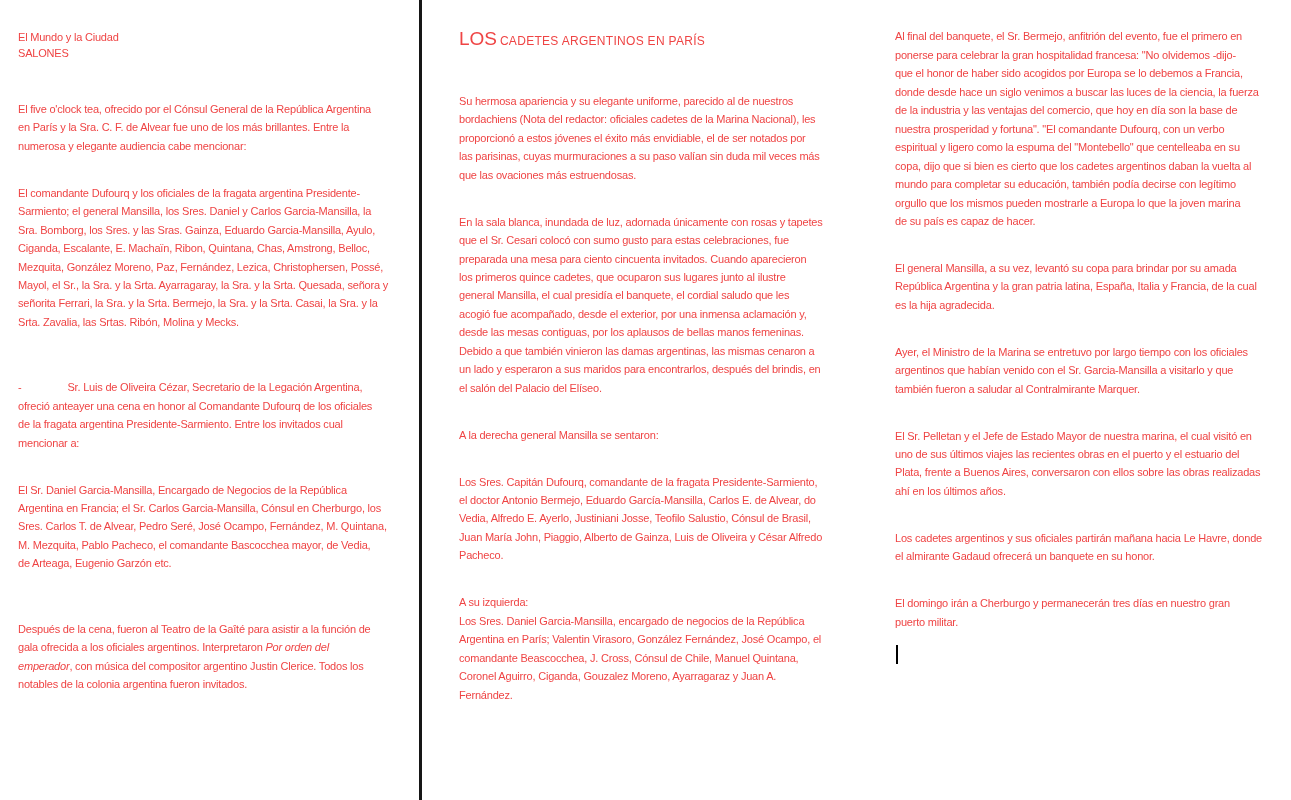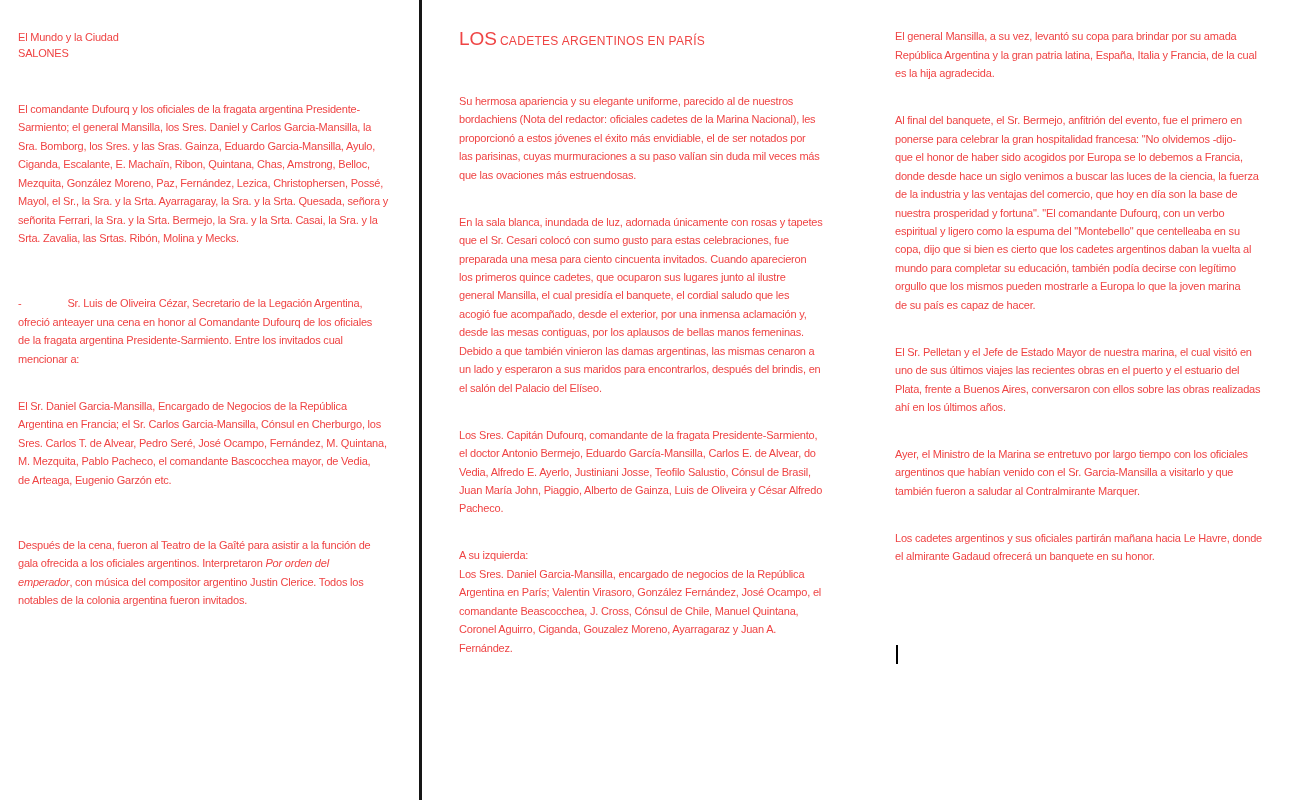--- a/index.html
+++ b/index.html
@@ -68,20 +68,23 @@
   em { font-style: italic; }
 </style>
 </head>
 <body>
 
 <div class="page">
 
   <div class="col col-left">
     <p class="hdr">El Mundo y la Ciudad
 SALONES</p>
+    <p>El five o'clock tea, ofrecido por el Cónsul General de la República Argentina
+en París y la Sra. C. F. de Alvear fue uno de los más brillantes. Entre la
+numerosa y elegante audiencia cabe mencionar:</p>
     <p>El comandante Dufourq y los oficiales de la fragata argentina Presidente-
 Sarmiento; el general Mansilla, los Sres. Daniel y Carlos Garcia-Mansilla, la
 Sra. Bomborg, los Sres. y las Sras. Gainza, Eduardo Garcia-Mansilla, Ayulo,
 Ciganda, Escalante, E. Machaïn, Ribon, Quintana, Chas, Amstrong, Belloc,
 Mezquita, González Moreno, Paz, Fernández, Lezica, Christophersen, Possé,
 Mayol, el Sr., la Sra. y la Srta. Ayarragaray, la Sra. y la Srta. Quesada, señora y
 señorita Ferrari, la Sra. y la Srta. Bermejo, la Sra. y la Srta. Casai, la Sra. y la
 Srta. Zavalia, las Srtas. Ribón, Molina y Mecks.</p>
     <p>
       <span>-</span><span class="tab"></span><span>Sr. Luis de Oliveira Cézar, Secretario de la Legación Argentina,
@@ -118,55 +121,58 @@
     <p>En la sala blanca, inundada de luz, adornada únicamente con rosas y tapetes
 que el Sr. Cesari colocó con sumo gusto para estas celebraciones, fue
 preparada una mesa para ciento cincuenta invitados. Cuando aparecieron
 los primeros quince cadetes, que ocuparon sus lugares junto al ilustre
 general Mansilla, el cual presidía el banquete, el cordial saludo que les
 acogió fue acompañado, desde el exterior, por una inmensa aclamación y,
 desde las mesas contiguas, por los aplausos de bellas manos femeninas.
 Debido a que también vinieron las damas argentinas, las mismas cenaron a
 un lado y esperaron a sus maridos para encontrarlos, después del brindis, en
 el salón del Palacio del Elíseo.</p>
+    <p>A la derecha general Mansilla se sentaron:</p>
     <p>Los Sres. Capitán Dufourq, comandante de la fragata Presidente-Sarmiento,
 el doctor Antonio Bermejo, Eduardo García-Mansilla, Carlos E. de Alvear, do
 Vedia, Alfredo E. Ayerlo, Justiniani Josse, Teofilo Salustio, Cónsul de Brasil,
 Juan María John, Piaggio, Alberto de Gainza, Luis de Oliveira y César Alfredo
 Pacheco.</p>
     <p>A su izquierda:
 Los Sres. Daniel Garcia-Mansilla, encargado de negocios de la República
 Argentina en París; Valentin Virasoro, González Fernández, José Ocampo, el
 comandante Beascocchea, J. Cross, Cónsul de Chile, Manuel Quintana,
 Coronel Aguirro, Ciganda, Gouzalez Moreno, Ayarragaraz y Juan A.
 Fernández.</p>
     
   </div>
 
   <div class="col col-right">
-    <p>El general Mansilla, a su vez, levantó su copa para brindar por su amada
-República Argentina y la gran patria latina, España, Italia y Francia, de la cual
-es la hija agradecida.</p>
     <p>Al final del banquete, el Sr. Bermejo, anfitrión del evento, fue el primero en
 ponerse para celebrar la gran hospitalidad francesa: "No olvidemos -dijo-
 que el honor de haber sido acogidos por Europa se lo debemos a Francia,
 donde desde hace un siglo venimos a buscar las luces de la ciencia, la fuerza
 de la industria y las ventajas del comercio, que hoy en día son la base de
 nuestra prosperidad y fortuna". "El comandante Dufourq, con un verbo
 espiritual y ligero como la espuma del "Montebello" que centelleaba en su
 copa, dijo que si bien es cierto que los cadetes argentinos daban la vuelta al
 mundo para completar su educación, también podía decirse con legítimo
 orgullo que los mismos pueden mostrarle a Europa lo que la joven marina
 de su país es capaz de hacer.</p>
+    <p>El general Mansilla, a su vez, levantó su copa para brindar por su amada
+República Argentina y la gran patria latina, España, Italia y Francia, de la cual
+es la hija agradecida.</p>
+    <p>Ayer, el Ministro de la Marina se entretuvo por largo tiempo con los oficiales
+argentinos que habían venido con el Sr. Garcia-Mansilla a visitarlo y que
+también fueron a saludar al Contralmirante Marquer.</p>
     <p>El Sr. Pelletan y el Jefe de Estado Mayor de nuestra marina, el cual visitó en
 uno de sus últimos viajes las recientes obras en el puerto y el estuario del
 Plata, frente a Buenos Aires, conversaron con ellos sobre las obras realizadas
 ahí en los últimos años.</p>
-    <p>Ayer, el Ministro de la Marina se entretuvo por largo tiempo con los oficiales
-argentinos que habían venido con el Sr. Garcia-Mansilla a visitarlo y que
-también fueron a saludar al Contralmirante Marquer.</p>
     <p>Los cadetes argentinos y sus oficiales partirán mañana hacia Le Havre, donde
 el almirante Gadaud ofrecerá un banquete en su honor.</p>
+    <p>El domingo irán a Cherburgo y permanecerán tres días en nuestro gran
+puerto militar.</p>
   </div>
 
   <div class="cursor"></div>
 
 </div>
 
 </body></html>

